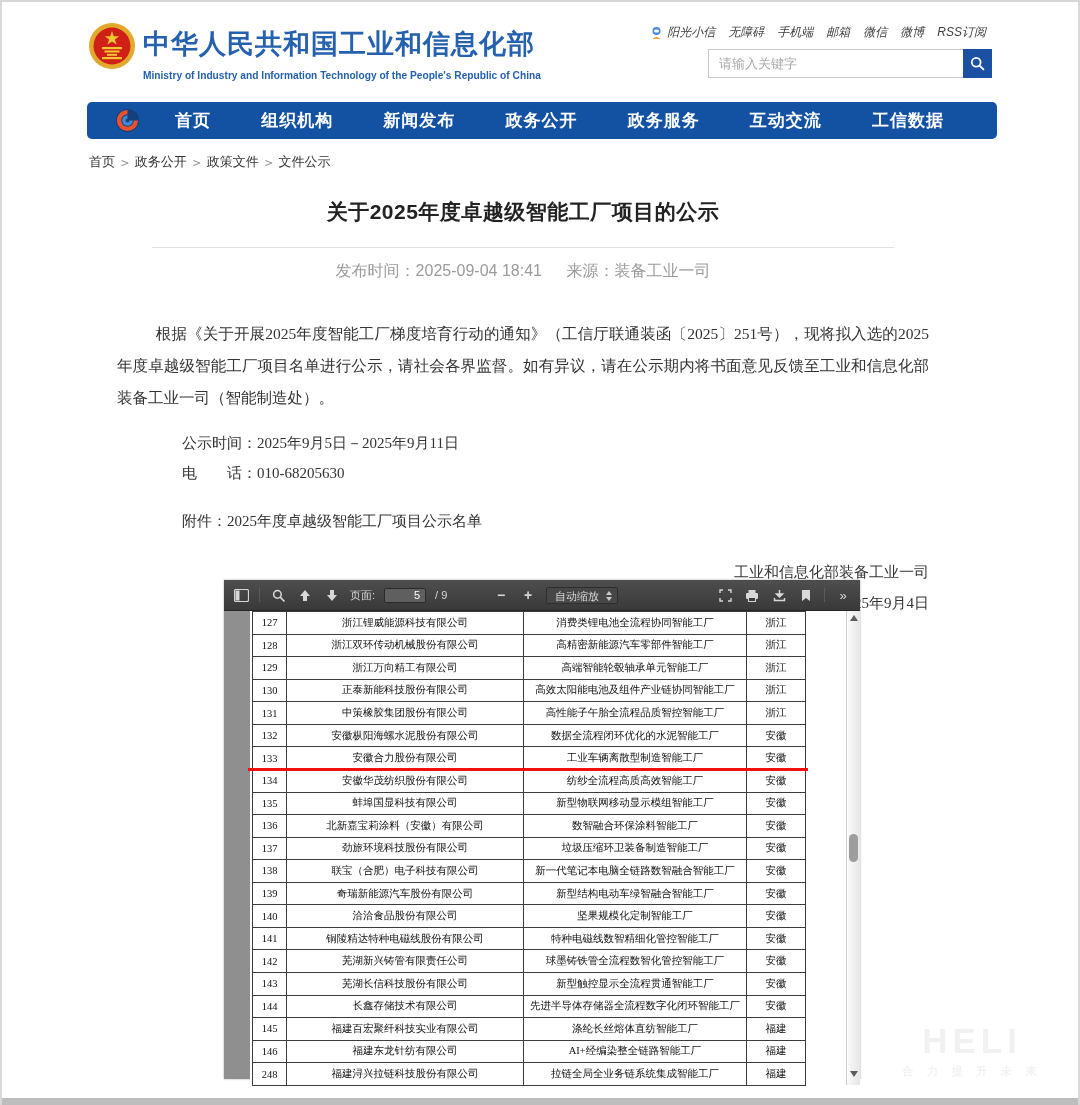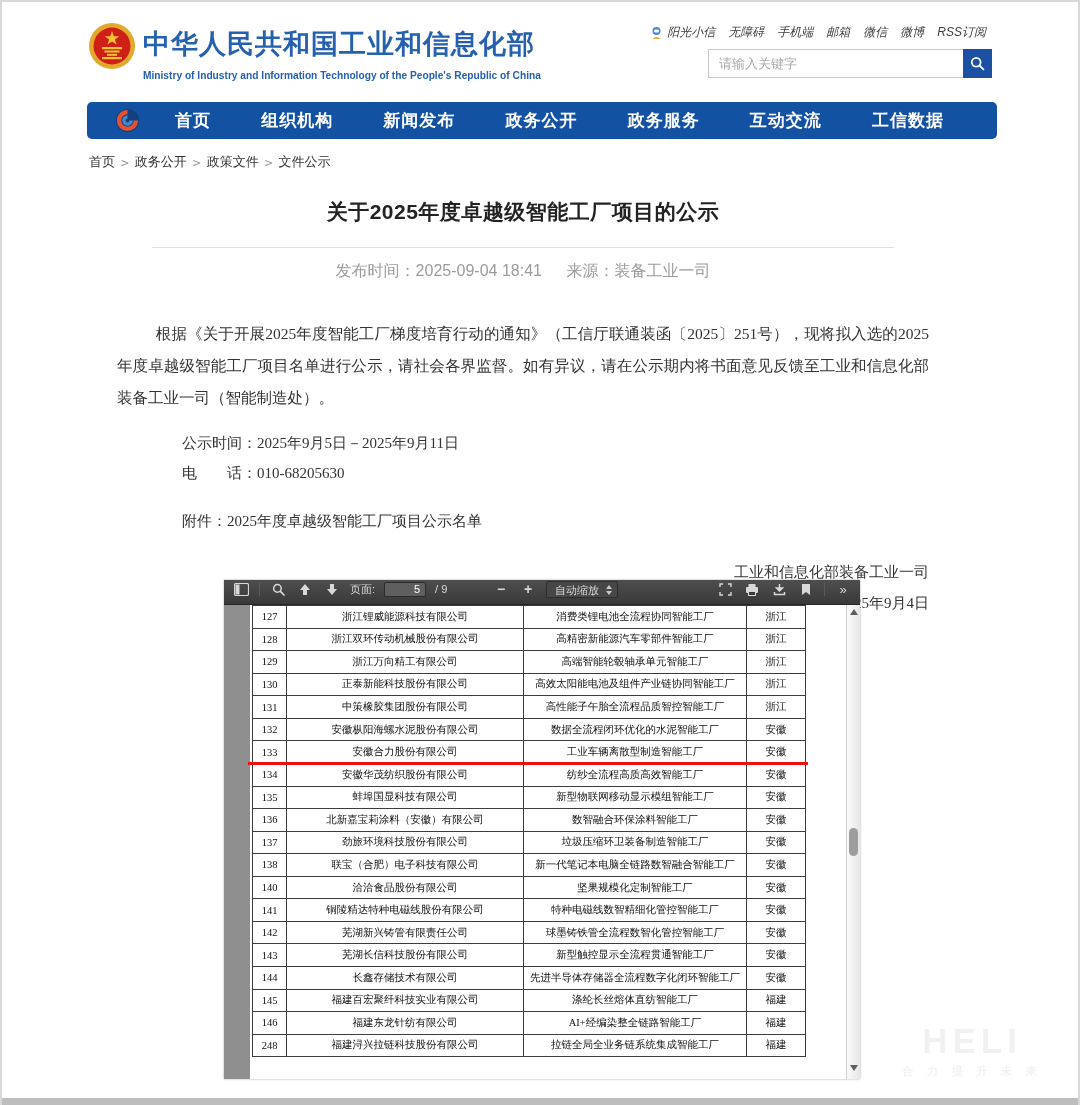--- a/index.html
+++ b/index.html
@@ -39,22 +39,22 @@
   .meta { margin-top:13px; text-align:center; font-size:16px; color:#9b9b9b; }
   .meta span { margin:0 10px; }
   .body-serif { font-family:"Liberation Serif","DejaVu Serif",serif; }
   .paragraph { margin-top:36px; font-size:15.5px; line-height:2.05; text-align:justify; text-indent:2.5em; }
   .infoblock { margin:16px 0 0 65px; font-size:15px; line-height:1.95; }
   .attachment { margin:24px 0 0 65px; font-size:15px; cursor:pointer; color:#333; text-decoration:none; display:inline-block; }
   .signature { margin-top:26px; text-align:right; font-size:15px; line-height:2.1; }
 
   
   .pdf { position:absolute; left:222px; top:578px; width:636px; height:499px; background:#8f8f8f; box-shadow:0 0 2px rgba(0,0,0,.35); }
-  .pdf-toolbar { position:relative; height:25px; background:linear-gradient(#4e4e4e,#393939); border-bottom:1px solid #262626;
-                 display:flex; align-items:flex-start; color:#d8d8d8; font-size:11px; padding:0 8px; }
+  .pdf-toolbar { position:relative; height:31px; background:linear-gradient(#4e4e4e,#393939); border-bottom:1px solid #262626;
+                 display:flex; align-items:center; color:#d8d8d8; font-size:11px; padding:8px 8px; }
   .tb-group { display:flex; align-items:center; gap:9px; }
   .tb-center { position:absolute; left:268px; }
   .tb-right { position:absolute; right:8px; }
   .tb-btn { background:none; border:none; color:#d8d8d8; cursor:pointer; width:18px; height:18px;
             display:flex; align-items:center; justify-content:center; padding:0; }
   .tb-sep { width:1px; height:14px; background:#2c2c2c; border-right:1px solid #5a5a5a; }
   .page-input { width:42px; height:15px; background:#5f5f5f; border:1px solid #2b2b2b; color:#fff; font-size:11px;
                 text-align:right; padding-right:5px; border-radius:2px; }
   .zoom-select { position:relative; height:17px; background:#474747; border:1px solid #2e2e2e; border-radius:2px;
                  color:#d8d8d8; font-size:11px; padding:1px 18px 0 8px; cursor:pointer; }
@@ -350,20 +350,26 @@
                 <td>垃圾压缩环卫装备制造智能工厂</td>
                 <td>安徽</td>
               </tr>
               <tr>
                 <td>138</td>
                 <td>联宝（合肥）电子科技有限公司</td>
                 <td>新一代笔记本电脑全链路数智融合智能工厂</td>
                 <td>安徽</td>
               </tr>
               <tr>
+                <td>139</td>
+                <td>奇瑞新能源汽车股份有限公司</td>
+                <td>新型结构电动车绿智融合智能工厂</td>
+                <td>安徽</td>
+              </tr>
+              <tr>
                 <td>140</td>
                 <td>洽洽食品股份有限公司</td>
                 <td>坚果规模化定制智能工厂</td>
                 <td>安徽</td>
               </tr>
               <tr>
                 <td>141</td>
                 <td>铜陵精达特种电磁线股份有限公司</td>
                 <td>特种电磁线数智精细化管控智能工厂</td>
                 <td>安徽</td>

